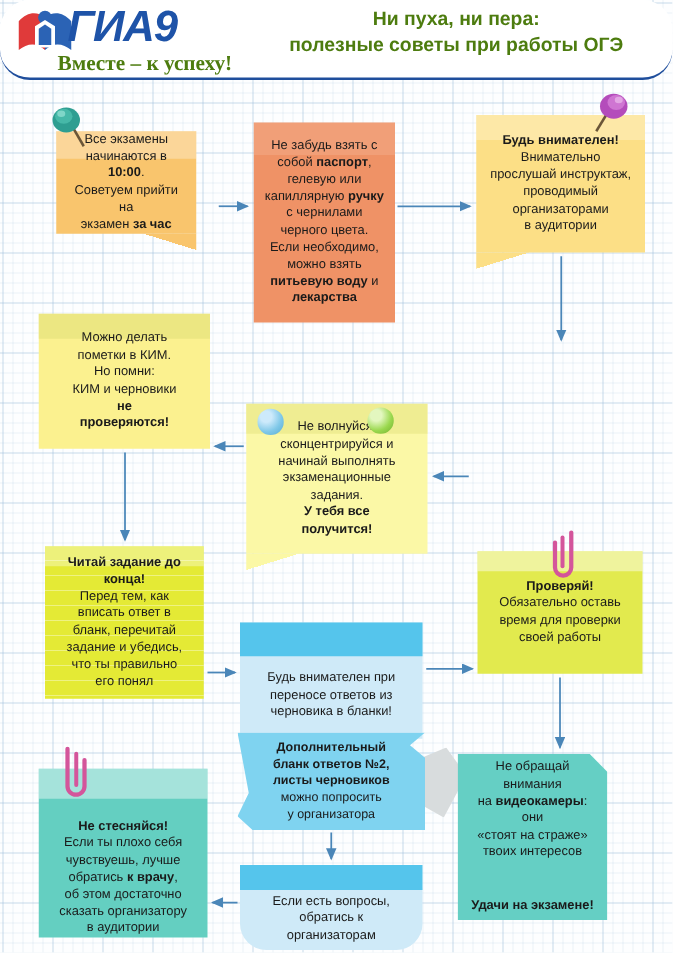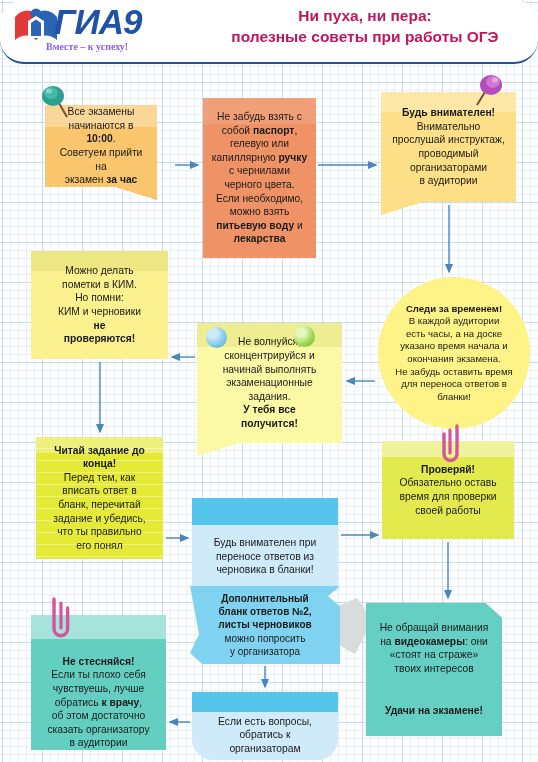--- a/index.html
+++ b/index.html
@@ -32,26 +32,26 @@
   .logo{position:absolute;left:8px;top:3px;width:190px;height:56px;}
   .logo-mark{position:absolute;left:4px;top:4px;width:48px;height:38px;}
   .logo-word{
     position:absolute;left:46px;top:-1px;
     font-size:35px;font-weight:bold;color:#1e53a8;
     letter-spacing:-1px;font-family:"Liberation Sans",sans-serif;
     font-style:italic;
   }
   .logo-sub{
     position:absolute;left:38px;top:38px;
-    font-size:10px;font-weight:bold;color:#8b5cf6;
+    font-size:17px;font-weight:bold;color:#4d7c0f;
     font-family:"Liberation Serif",serif;
   }
   .header-title{
     position:absolute;left:200px;top:5px;width:330px;
-    text-align:center;color:#be185d;font-weight:bold;
+    text-align:center;color:#4d7c0f;font-weight:bold;
     font-size:15.5px;line-height:21px;
   }
 
   
   .card{position:absolute;box-sizing:border-box;z-index:10;}
   .card .txt{
     position:relative;z-index:3;
     text-align:center;color:#1a1a1a;
     font-size:10.3px;line-height:13.6px;
     padding:0 8px;
@@ -112,21 +112,21 @@
   
   #c10{left:190px;top:586px;width:150px;height:78px;background:#7fd3f0;
        display:flex;align-items:center;justify-content:center;
        clip-path:polygon(0 0,100% 0,92% 13%,100% 26%,100% 100%,8% 100%,0 86%,6% 62%,0 0);}
   #c10 .txt{font-size:10px;line-height:13.2px;}
   
   #c11{left:31px;top:615px;width:135px;height:135px;background:#64cfc1;
        display:flex;align-items:flex-end;justify-content:center;}
   #c11 .band{height:24px;background:rgba(255,255,255,.42);}
   
-  #c12{left:366px;top:603px;width:136px;height:133px;background:#65cfc4;
+  #c12{left:366px;top:603px;width:120px;height:133px;background:#65cfc4;
        display:flex;flex-direction:column;align-items:center;justify-content:center;
        clip-path:polygon(0 0,88% 0,100% 11%,100% 100%,0 100%);gap:16px;}
   #c12 .txt{padding:0 9px;}
   #c12 .txt.gap{margin-top:13px;}
   
   #c13{left:192px;top:692px;width:146px;height:68px;background:#cfeaf8;
        display:flex;align-items:center;justify-content:center;border-radius:21px;}
   #c13 .band{height:20px;background:#55c5ec;}
   #c13 .txt{margin-top:18px;}
 
@@ -200,23 +200,20 @@
   <div class="card" id="c4">
     <div class="band"></div>
     <div class="txt">Можно делать<br>пометки в КИМ.<br>Но помни:<br>КИМ и черновики<br><b>не</b><br><b>проверяются!</b></div>
   </div>
 
   <div class="card fold-bl" id="c5">
     <div class="band"></div>
     <div class="txt">Не волнуйся,<br>сконцентрируйся и<br>начинай выполнять<br>экзаменационные<br>задания.<br><b>У тебя все</b><br><b>получится!</b></div>
   </div>
 
-  <div class="card" id="c6">
-    <div class="txt"><b>Следи за временем!</b><br>В каждой аудитории<br>есть часы, а на доске<br>указано время начала и<br>окончания экзамена.<br>Не забудь оставить время<br>для переноса ответов в<br>бланки!</div>
-  </div>
 
   <div class="card" id="c7">
     <div class="band"></div>
     <div class="txt"><b>Читай задание до</b><br><b>конца!</b><br>Перед тем, как<br>вписать ответ в<br>бланк, перечитай<br>задание и убедись,<br>что ты правильно<br>его понял</div>
   </div>
 
   <div class="card" id="c8">
     <div class="band"></div>
     <div class="txt">Будь внимателен при<br>переносе ответов из<br>черновика в бланки!</div>
   </div>

